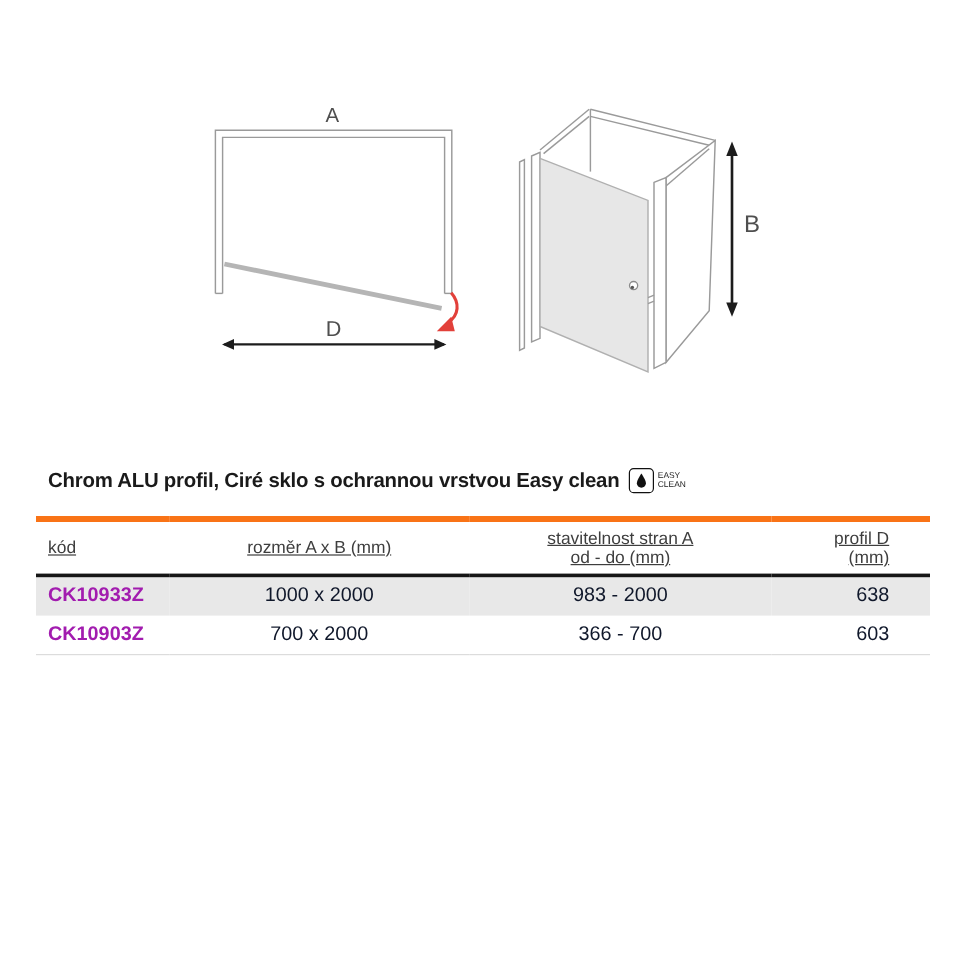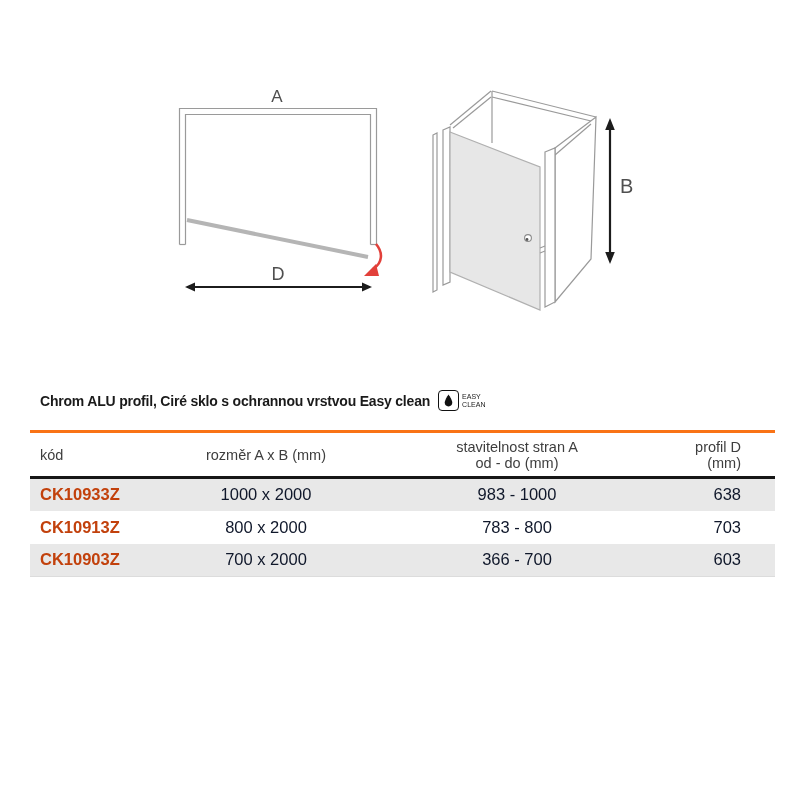--- a/index.html
+++ b/index.html
@@ -14,49 +14,49 @@
   #topview-svg  { left:150px; top:80px; }
   #persp-svg    { left:420px; top:80px; }
   .dim-label { fill:#4f4f4f; font-family:"Liberation Sans", sans-serif; }
 
   
   #title-row {
     position:absolute; left:40px; top:390px; width:720px;
     display:flex; align-items:center; gap:8px;
   }
   #page-title {
-    font-size:14px; font-weight:bold; color:#1a1a1a; letter-spacing:-0.2px;
+    font-size:17px; font-weight:bold; color:#1a1a1a; letter-spacing:-0.2px;
     white-space:nowrap;
   }
   #easyclean-badge { display:flex; align-items:center; gap:3px; }
   #easyclean-box {
     width:21px; height:21px; border:1.6px solid #111; border-radius:4px;
     display:flex; align-items:center; justify-content:center; background:#fff;
   }
   #easyclean-text {
     display:flex; flex-direction:column; justify-content:center;
     font-size:7px; line-height:7.5px; color:#1a1a1a; letter-spacing:0;
   }
 
   
   #spec-table-wrap { position:absolute; left:30px; top:430px; width:745px; }
   table { border-collapse:collapse; width:745px; table-layout:fixed; }
   thead th {
-    border-top:3px solid #f97316; border-bottom:3px solid #161616;
+    border-top:5px solid #f97316; border-bottom:3px solid #161616;
     font-weight:normal; font-size:14.5px; line-height:16px; color:#3e3e3e;
-    padding:6px 0 5px 0; vertical-align:middle;
+    padding:6px 0 5px 0; vertical-align:middle;text-decoration:underline;
   }
   th.c1 { width:111px; text-align:left; padding-left:10px; }
   th.c2 { width:250px; text-align:center; }
   th.c3 { width:252px; }
   th.c4 { width:132px; text-align:right; padding-right:34px; }
   tbody td {
     height:33px; font-size:16.5px; color:#0f172a; vertical-align:middle;
   }
-  td.c1 { text-align:left; padding-left:10px; font-weight:bold; color:#c2410c; }
+  td.c1 { text-align:left; padding-left:10px; font-weight:bold; color:#a21caf; }
   td.c2 { text-align:center; }
   td.c3 { text-align:center; }
   td.c4 { text-align:right; padding-right:34px; }
   tbody tr:nth-child(odd) { background:#e8e8e8; }
   tbody tr:last-child td { border-bottom:1px solid #dcdcdc;margin-top:23px; }
 </style>
 </head>
 <body>
 
 <div id="page">
@@ -152,28 +152,22 @@
           <th class="c4">
             <span>profil D</span><br>
             <span>(mm)</span>
           </th>
         </tr>
       </thead>
       <tbody>
         <tr>
           <td class="c1">CK10933Z</td>
           <td class="c2">1000 x 2000</td>
-          <td class="c3">983 - 1000</td>
+          <td class="c3">983 - 2000</td>
           <td class="c4">638</td>
-        </tr>
-        <tr>
-          <td class="c1">CK10913Z</td>
-          <td class="c2">800 x 2000</td>
-          <td class="c3">783 - 800</td>
-          <td class="c4">703</td>
         </tr>
         <tr>
           <td class="c1">CK10903Z</td>
           <td class="c2">700 x 2000</td>
           <td class="c3">366 - 700</td>
           <td class="c4">603</td>
         </tr>
       </tbody>
     </table>
   </div>

